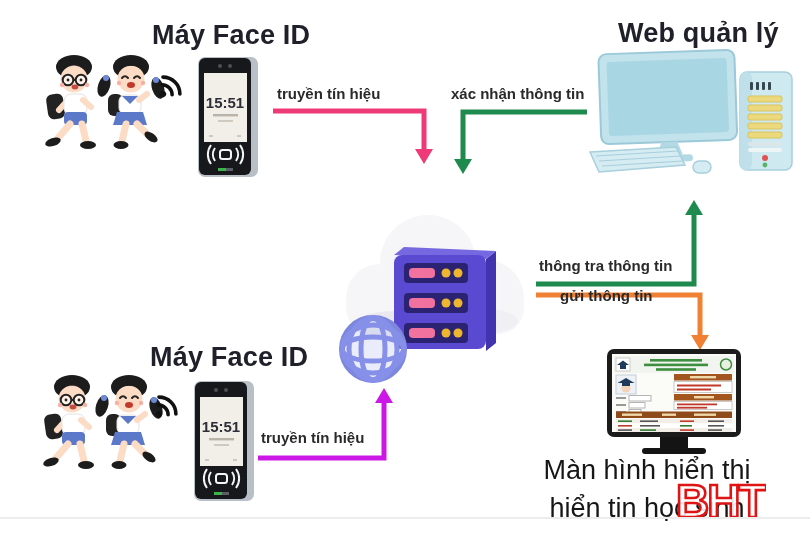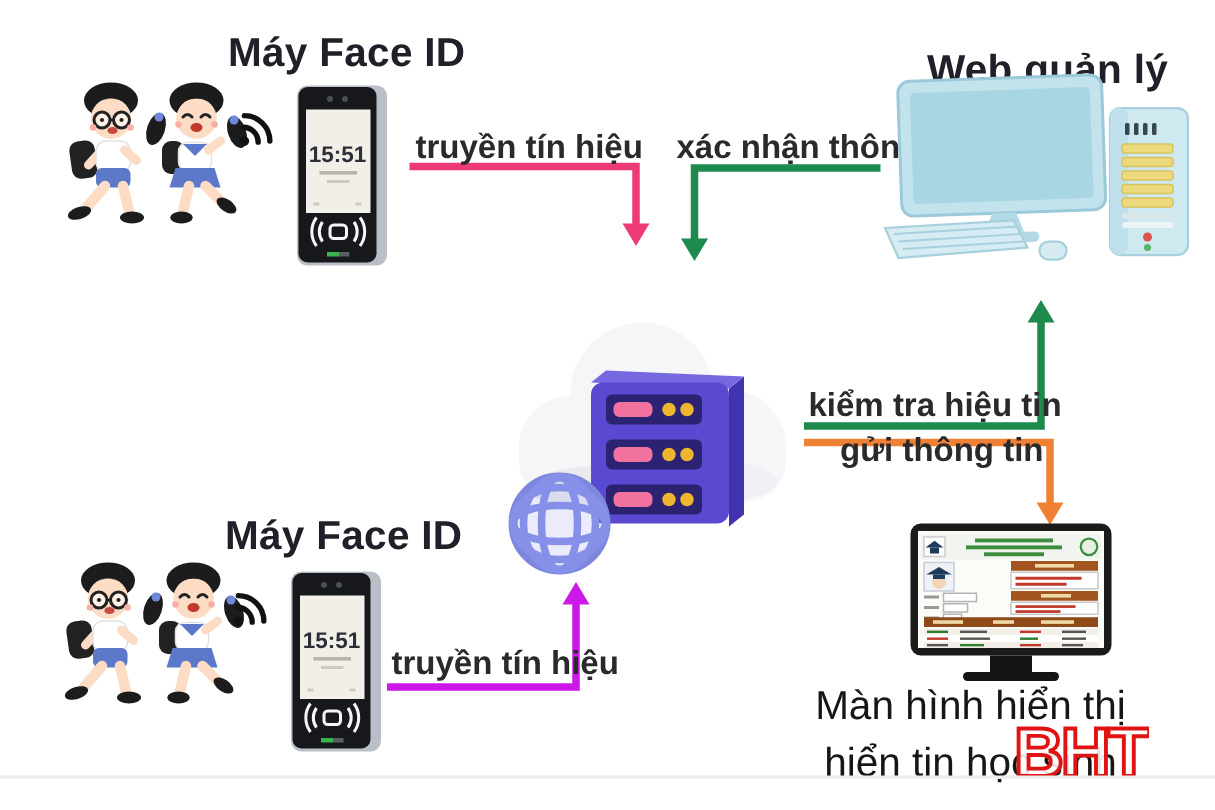--- a/index.html
+++ b/index.html
@@ -5,21 +5,21 @@
   html,body{margin:0;padding:0;background:#fff;}
   .canvas{
     position:relative;width:810px;height:540px;background:#ffffff;
     font-family:"Liberation Sans",sans-serif;overflow:hidden;
   }
   .abs{position:absolute;}
   .node-title{
     font-size:27px;font-weight:600;color:#20202a;letter-spacing:.2px;white-space:nowrap;
   }
   .edge-label{
-    font-size:22px;font-weight:700;color:#2a2a2a;white-space:nowrap;
+    font-size:15px;font-weight:700;color:#2a2a2a;white-space:nowrap;
   }
   .edge{fill:none;stroke-width:5;}
   .caption{
     width:240px;text-align:center;font-size:27px;line-height:38px;
     color:#161616;font-weight:500;
   }
   .divider{left:0;right:0;top:517px;height:2px;background:#ececec;}
   svg{display:block;}
 </style>
 </head>
@@ -39,26 +39,26 @@
     <polygon points="685,215 703,215 694,200" fill="#1e8a4d"></polygon>
 
     <path class="edge" d="M536,295 L700,295 L700,337" stroke="#f08134"></path>
     <polygon points="691,335 709,335 700,350" fill="#f08134"></polygon>
 
     <path class="edge" d="M258,458 L384,458 L384,401" stroke="#cb18e6"></path>
     <polygon points="375,403 393,403 384,388" fill="#cb18e6"></polygon>
   </svg>
 
   <div class="abs node-title" style="left:152px;top:20px">Máy Face ID</div>
-  <div class="abs node-title" style="left:618px;top:31px">Web quản lý</div>
+  <div class="abs node-title" style="left:618px;top:18px">Web quản lý</div>
   <div class="abs node-title" style="left:150px;top:342px">Máy Face ID</div>
 
   <div class="abs edge-label" style="left:277px;top:85px">truyền tín hiệu</div>
   <div class="abs edge-label" style="left:451px;top:85px">xác nhận thông tin</div>
-  <div class="abs edge-label" style="left:539px;top:257px">kiểm tra hiệu tin</div>
+  <div class="abs edge-label" style="left:539px;top:257px">thông tra thông tin</div>
   <div class="abs edge-label" style="left:560px;top:287px">gửi thông tin</div>
   <div class="abs edge-label" style="left:261px;top:429px">truyền tín hiệu</div>
 
   <svg class="abs" style="left:38px;top:52px" width="128" height="104" viewBox="0 0 128 104">
     <g>
       <rect x="9" y="42" width="17" height="25" rx="6" fill="#222" transform="rotate(-8 17 54)"></rect>
       <path d="M30,48 L21,58" stroke="#fcdcc5" stroke-width="6" stroke-linecap="round"></path>
       <rect x="26" y="42" width="23" height="21" rx="7" fill="#fff" stroke="#e2e2e2"></rect>
       <path d="M45,48 L53,55" stroke="#fcdcc5" stroke-width="6" stroke-linecap="round"></path>
       <rect x="26" y="60" width="23" height="13" rx="4" fill="#5b79c8"></rect>

